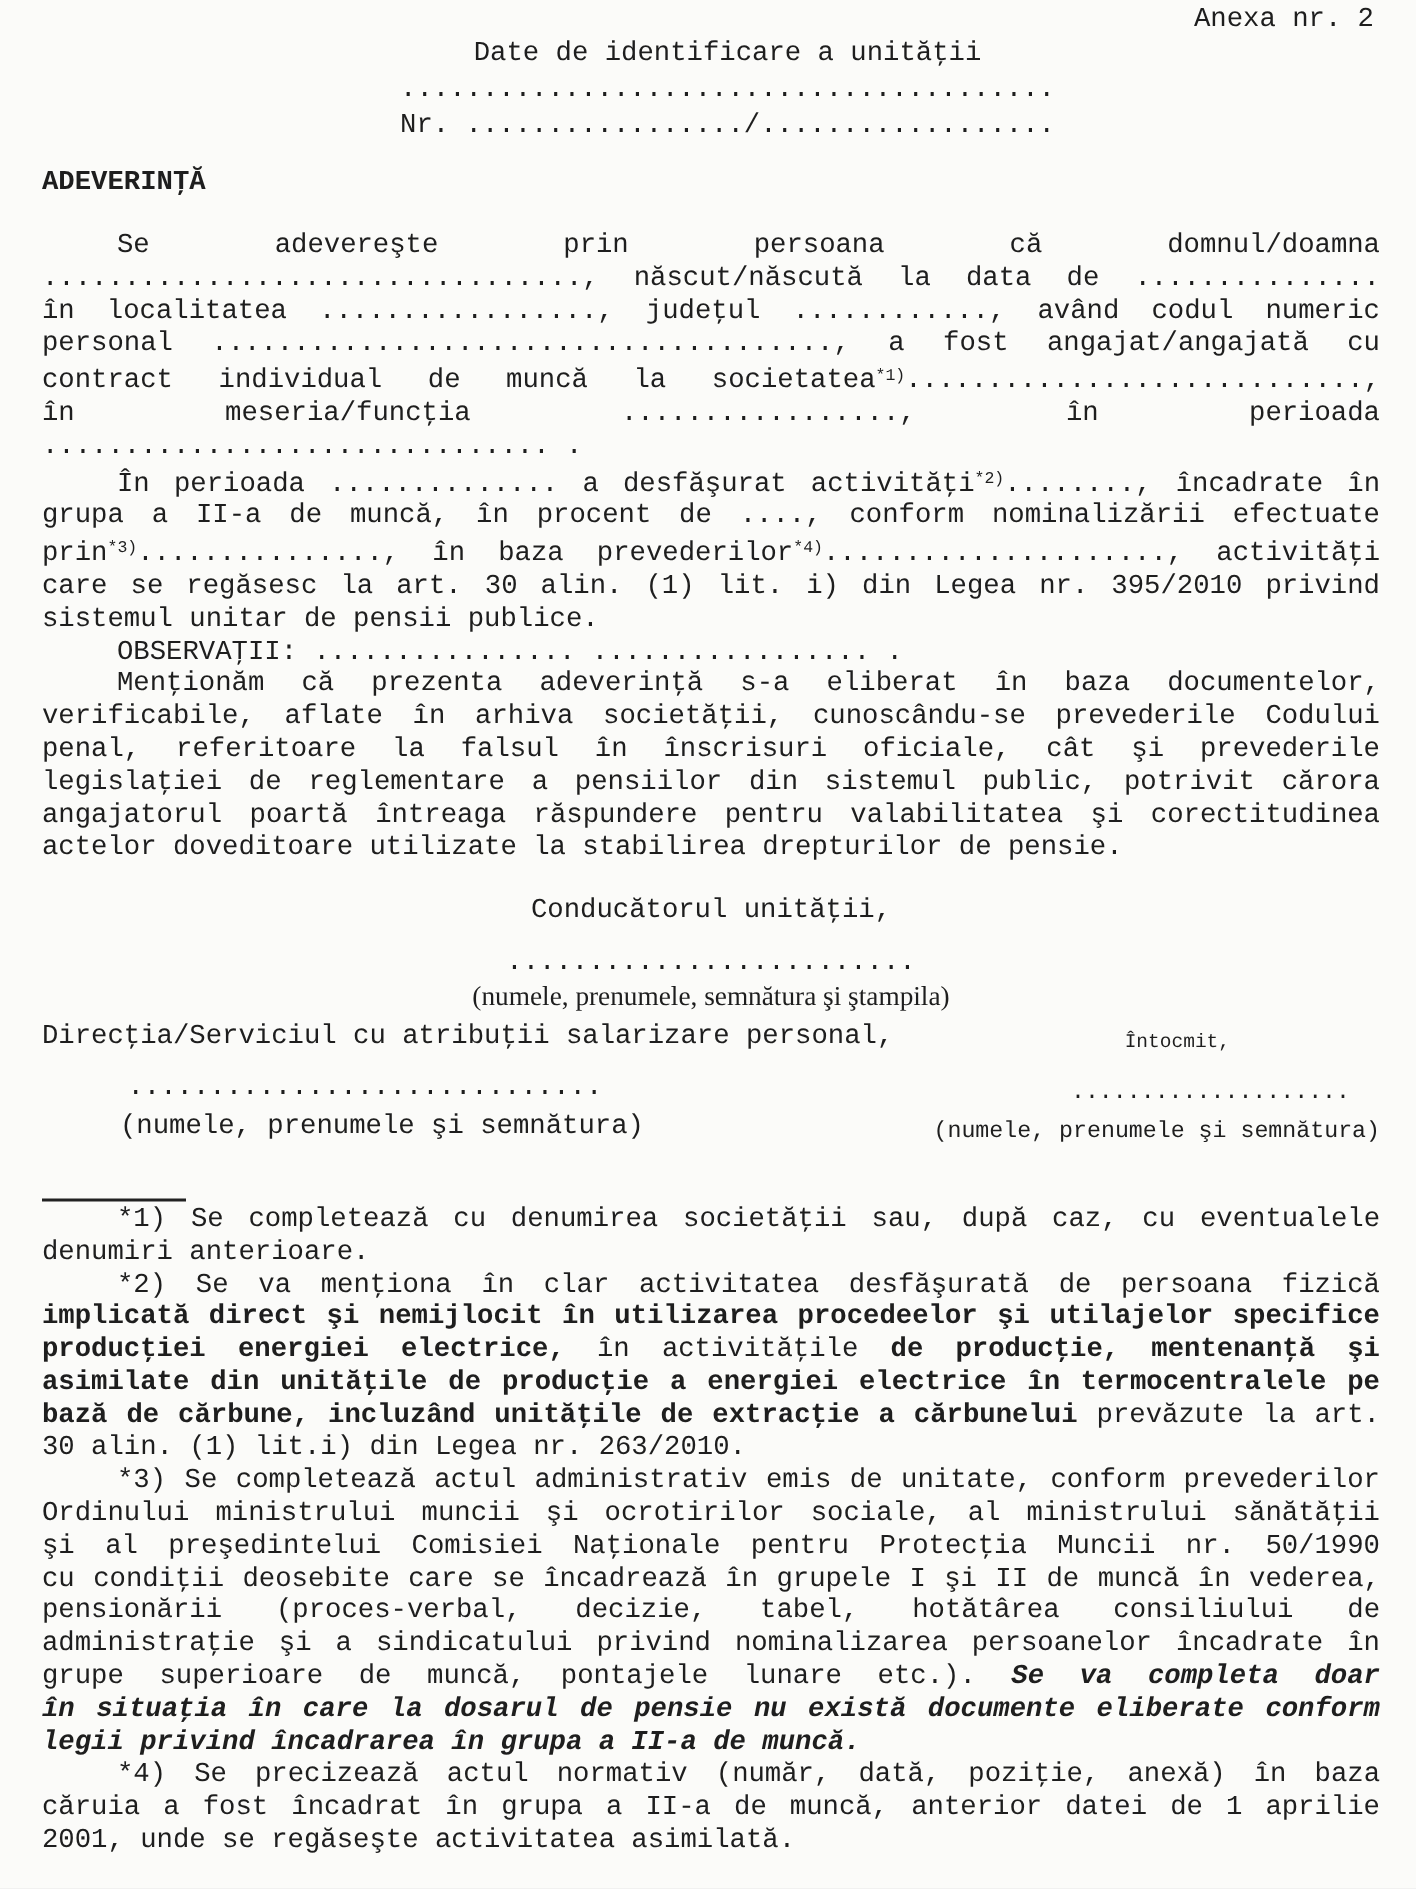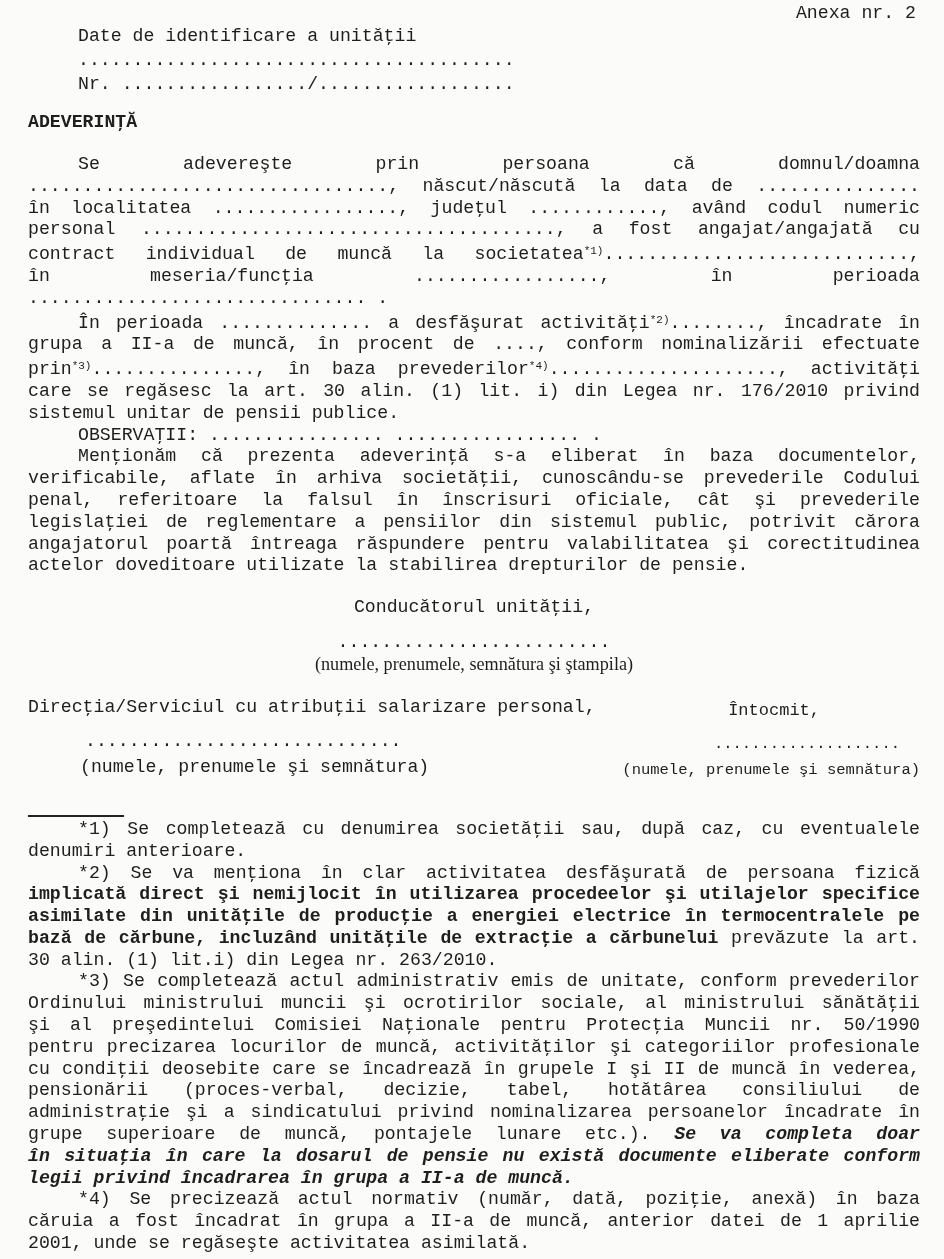--- a/index.html
+++ b/index.html
@@ -9,29 +9,29 @@
     font-family:"Liberation Mono","DejaVu Sans Mono",monospace;
     font-size:18.2px;line-height:21.8px;
     padding:3px 24px 0 28px;overflow:hidden;position:relative;
   }
   .ln{white-space:normal;}
   .just{text-align:justify;text-align-last:justify;}
   .b{font-weight:bold;}
   .i{font-style:italic;}
   .sup{font-size:11px;vertical-align:5px;}
   .anexa{text-align:right;padding-right:4px;}
-  .idblock{margin-left:50px;margin-top:1px;}
+  .idblock{margin-left:22px;margin-top:1px;text-align:center;}
   .idblock .ln{margin-bottom:2.5px;}
   .title{font-weight:bold;text-align:left;margin-top:16px;}
   .body{margin-top:20px;}
   .sig-head{text-align:center;margin-top:20px;}
   .sig-dots{text-align:center;margin-top:13px;}
   .sig-cap{text-align:center;font-family:Liberation Serif, serif;}
-  .sig-row{position:relative;margin-top:21px;}
-  .sig-row .right{position:absolute;top:3px;right:100px;font-size:17px;}
+  .sig-row{position:relative;margin-top:5px;}
+  .sig-row .right{position:absolute;top:3px;right:100px;font-size:13px;}
   .sig-dots-row{position:relative;margin-top:13px;}
   .sig-dots-row .ldots{margin-left:57px;}
   .sig-dots-row .right{position:absolute;top:3px;right:20px;font-size:15.5px;}
   .sig-cap-row{position:relative;margin-top:4px;}
   .sig-cap-row .lcap{margin-left:52px;}
   .sig-cap-row .right{position:absolute;top:3px;right:0;font-size:15.5px;}
   .divider{width:96px;border-top:2px solid #222;margin-top:36px;}
   .footnotes{margin-top:2px;}
 </style>
 </head>
@@ -52,21 +52,21 @@
       <div class="ln just" style="padding-left: 50px;"><span>Se adevereşte prin persoana că domnul/doamna</span></div>
       <div class="ln just"><span>................................., născut/născută la data de ...............</span></div>
       <div class="ln just"><span>în localitatea ................., judeţul ............, având codul numeric</span></div>
       <div class="ln just"><span>personal ......................................, a fost angajat/angajată cu</span></div>
       <div class="ln just"><span>contract individual de muncă la societatea</span><span class="sup">*1)</span><span>............................,</span></div>
       <div class="ln just"><span>în meseria/funcţia ................., în perioada</span></div>
       <div class="ln"><span>............................... .</span></div>
       <div class="ln just" style="padding-left: 50px;"><span>În perioada .............. a desfăşurat activităţi</span><span class="sup">*2)</span><span>........, încadrate în</span></div>
       <div class="ln just"><span>grupa a II-a de muncă, în procent de ...., conform nominalizării efectuate</span></div>
       <div class="ln just"><span>prin</span><span class="sup">*3)</span><span>..............., în baza prevederilor</span><span class="sup">*4)</span><span>....................., activităţi</span></div>
-      <div class="ln just"><span>care se regăsesc la art. 30 alin. (1) lit. i) din Legea nr. 176/2010 privind</span></div>
+      <div class="ln just"><span>care se regăsesc la art. 30 alin. (1) lit. i) din Legea nr. 395/2010 privind</span></div>
       <div class="ln"><span>sistemul unitar de pensii publice.</span></div>
       <div class="ln" style="padding-left: 50px;"><span>OBSERVAŢII: ................ ................. .</span></div>
       <div class="ln just" style="padding-left: 50px;"><span>Menţionăm că prezenta adeverinţă s-a eliberat în baza documentelor,</span></div>
       <div class="ln just"><span>verificabile, aflate în arhiva societăţii, cunoscându-se prevederile Codului</span></div>
       <div class="ln just"><span>penal, referitoare la falsul în înscrisuri oficiale, cât şi prevederile</span></div>
       <div class="ln just"><span>legislaţiei de reglementare a pensiilor din sistemul public, potrivit cărora</span></div>
       <div class="ln just"><span>angajatorul poartă întreaga răspundere pentru valabilitatea şi corectitudinea</span></div>
       <div class="ln"><span>actelor doveditoare utilizate la stabilirea drepturilor de pensie.</span></div>
     </div>
 
@@ -86,27 +86,27 @@
     <span class="lcap">(numele, prenumele şi semnătura)</span>
     <span class="right">(numele, prenumele şi semnătura)</span>
   </div>
 
   <div class="divider"></div>
   <div class="footnotes">
       <div class="ln just" style="padding-left: 50px;"><span>*1) Se completează cu denumirea societăţii sau, după caz, cu eventualele</span></div>
       <div class="ln"><span>denumiri anterioare.</span></div>
       <div class="ln just" style="padding-left: 50px;"><span>*2) Se va menţiona în clar activitatea desfăşurată de persoana fizică</span></div>
       <div class="ln just"><span class="b">implicată direct şi nemijlocit în utilizarea procedeelor şi utilajelor specifice</span></div>
+      <div class="ln just"><span class="b">producţiei energiei electrice,</span><span> în activităţile </span><span class="b">de producţie, mentenanţă şi</span></div>
       <div class="ln just"><span class="b">asimilate din unităţile de producţie a energiei electrice în termocentralele pe</span></div>
       <div class="ln just"><span class="b">bază de cărbune, incluzând unităţile de extracţie a cărbunelui</span><span> prevăzute la art.</span></div>
       <div class="ln"><span>30 alin. (1) lit.i) din Legea nr. 263/2010.</span></div>
       <div class="ln just" style="padding-left: 50px;"><span>*3) Se completează actul administrativ emis de unitate, conform prevederilor</span></div>
       <div class="ln just"><span>Ordinului ministrului muncii şi ocrotirilor sociale, al ministrului sănătăţii</span></div>
       <div class="ln just"><span>şi al preşedintelui Comisiei Naţionale pentru Protecţia Muncii nr. 50/1990</span></div>
-      <div class="ln just"><span>pentru precizarea locurilor de muncă, activităţilor şi categoriilor profesionale</span></div>
       <div class="ln just"><span>cu condiţii deosebite care se încadrează în grupele I şi II de muncă în vederea,</span></div>
       <div class="ln just"><span>pensionării (proces-verbal, decizie, tabel, hotătârea consiliului de</span></div>
       <div class="ln just"><span>administraţie şi a sindicatului privind nominalizarea persoanelor încadrate în</span></div>
       <div class="ln just"><span>grupe superioare de muncă, pontajele lunare etc.). </span><span class="b i">Se va completa doar</span></div>
       <div class="ln just"><span class="b i">în situaţia în care la dosarul de pensie nu există documente eliberate conform</span></div>
       <div class="ln"><span class="b i">legii privind încadrarea în grupa a II-a de muncă.</span></div>
       <div class="ln just" style="padding-left: 50px;"><span>*4) Se precizează actul normativ (număr, dată, poziţie, anexă) în baza</span></div>
       <div class="ln just"><span>căruia a fost încadrat în grupa a II-a de muncă, anterior datei de 1 aprilie</span></div>
       <div class="ln"><span>2001, unde se regăseşte activitatea asimilată.</span></div>
     </div>

